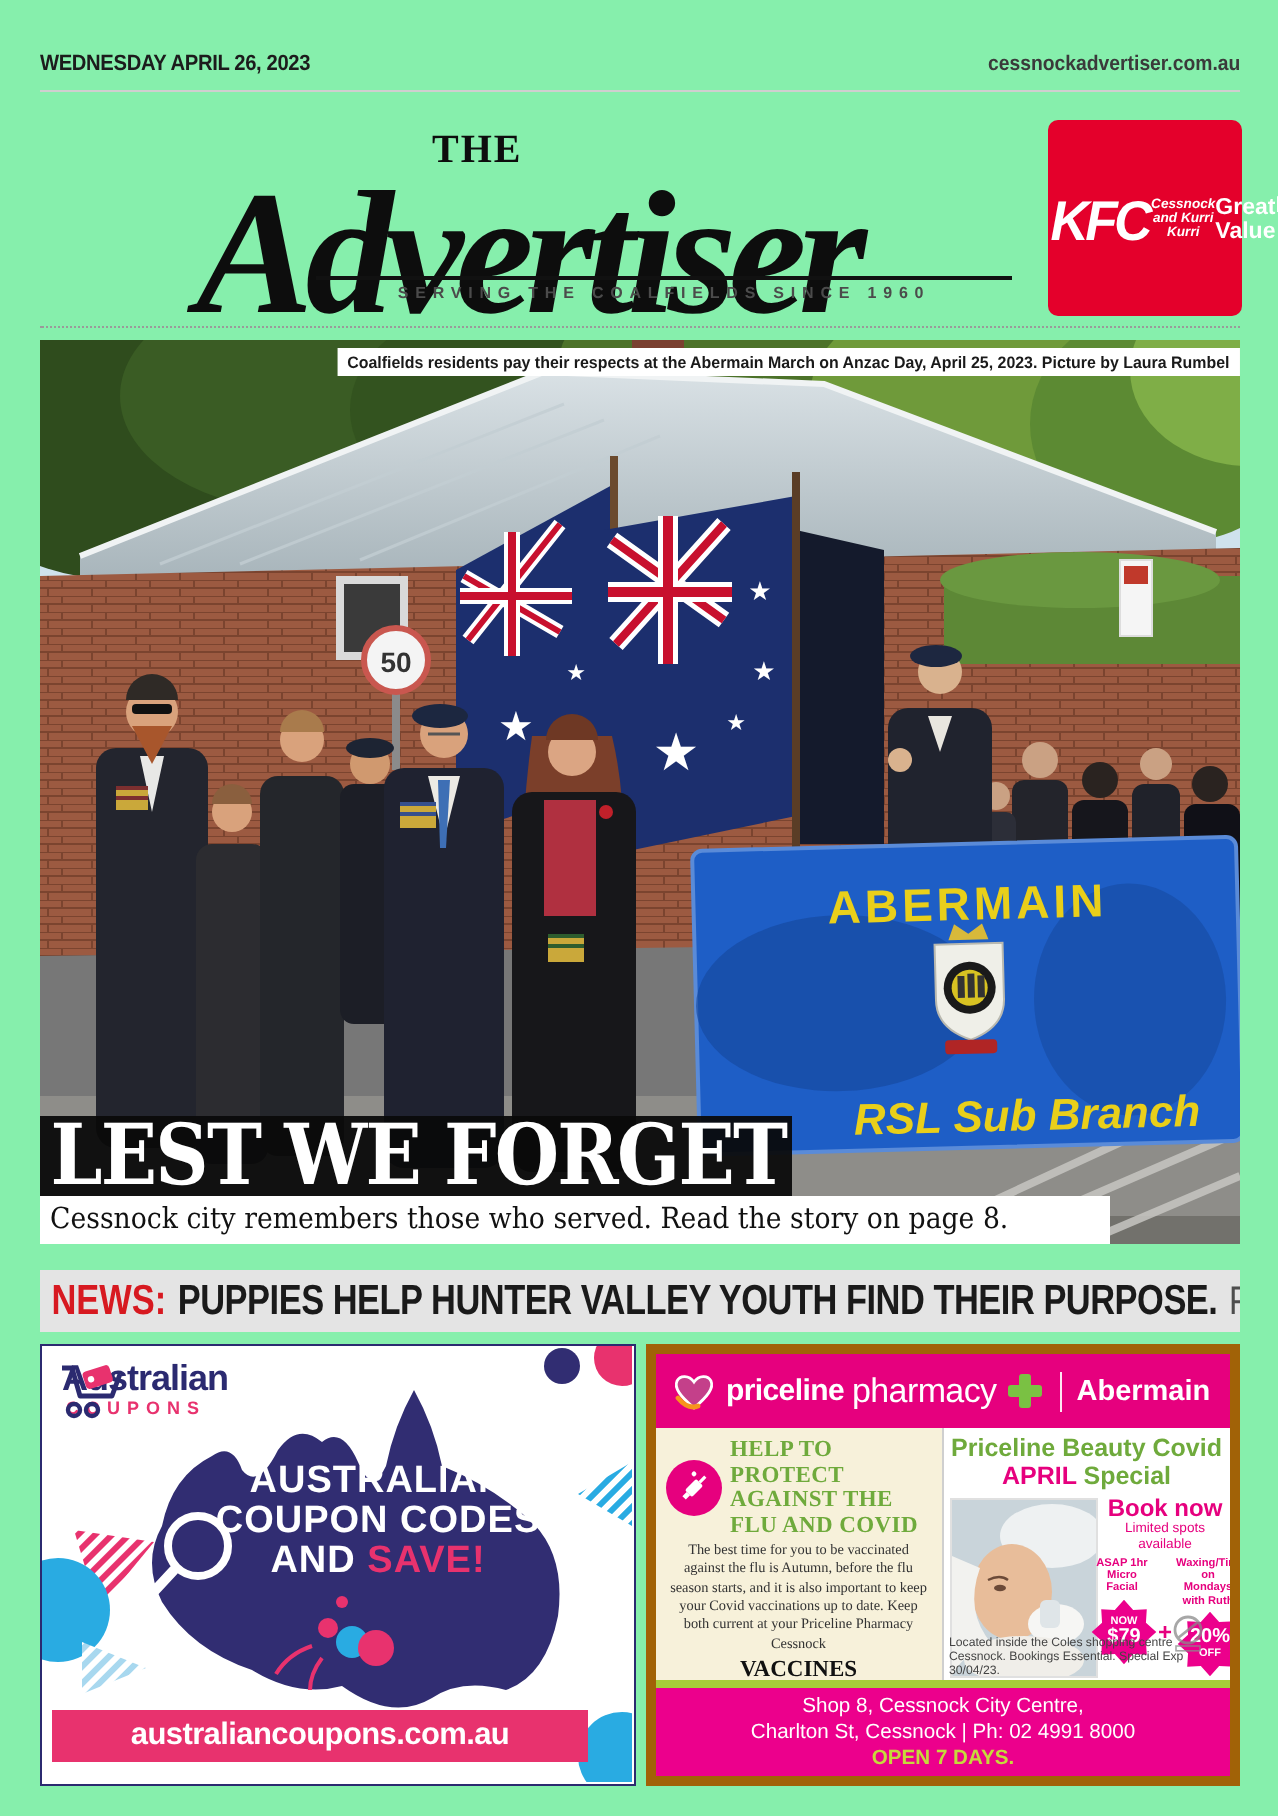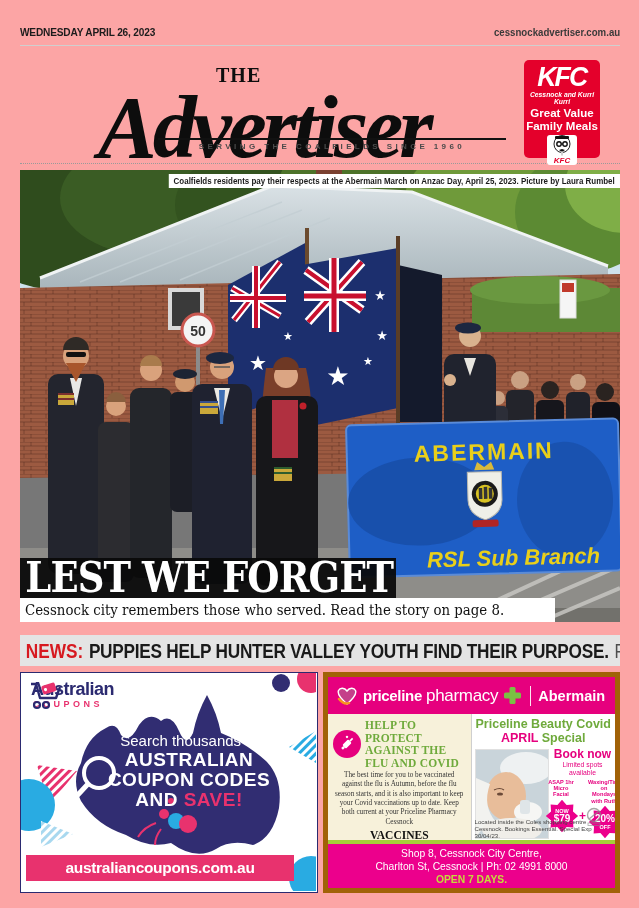--- a/index.html
+++ b/index.html
@@ -1,38 +1,38 @@
 <!DOCTYPE html>
 <html><head>
 <meta charset="utf-8">
 <style>
   html,body{margin:0;padding:0;background:#fff;}
-  .page{position:relative;width:639px;height:908px;background:#fca5a5;overflow:hidden;
+  .page{position:relative;width:639px;height:908px;background:#86efac;overflow:hidden;
         font-family:"Liberation Sans",sans-serif;color:#111;}
 
   
   .topbar{position:absolute;left:20px;top:26px;width:600px;display:flex;justify-content:space-between;align-items:baseline;}
   .date{font-size:11px;font-weight:bold;letter-spacing:-0.2px;color:#1c1c1c;transform:scaleX(.92);transform-origin:left;}
   .site{font-size:10.5px;font-weight:bold;color:#3a3a3a;transform:scaleX(.92);transform-origin:right;}
   .rule-light{position:absolute;left:20px;top:45px;width:600px;height:1px;background:#cfcfcf;}
 
   
   .masthead{position:absolute;left:0;top:50px;width:639px;height:120px;}
   .mast-title{position:absolute;left:98px;top:38px;font-family:"Liberation Serif",serif;
               font-style:italic;font-weight:bold;font-size:88px;line-height:80px;color:#0d0d0d;letter-spacing:-4px;}
   .mast-the{position:absolute;left:216px;top:14px;font-family:"Liberation Serif",serif;
             font-weight:bold;font-size:20px;letter-spacing:1px;color:#0d0d0d;}
   .mast-rule{position:absolute;left:158px;top:88px;width:348px;height:2px;background:#111;}
   .tagline{position:absolute;left:158px;top:92px;width:348px;text-align:center;
            font-size:8px;font-weight:bold;letter-spacing:3.4px;color:#4b4b4b;}
   .rule-dotted{position:absolute;left:20px;top:163px;width:600px;height:0;border-top:1px dotted #9a9a9a;}
 
   
-  .kfc{position:absolute;left:524px;top:60px;width:76px;height:98px;background:#e4002b;border-radius:5px;
-       display:flex;flex-direction:column;align-items:center;color:#fff;text-align:center;}
+  .kfc{position:absolute;left:524px;top:60px;width:97px;height:98px;background:#e4002b;border-radius:5px;
+       display:flex;align-items:center;color:#fff;text-align:center;}
   .kfc-word{font-size:28px;font-weight:bold;font-style:italic;letter-spacing:-2px;line-height:28px;margin-top:3px;transform:scaleX(.95);}
   .kfc-sub{font-size:6.8px;font-weight:bold;font-style:italic;margin-top:0px;}
   .kfc-line{font-size:11.5px;font-weight:bold;line-height:12.5px;margin-top:2px;text-align:center;}
   .kfc-bucket{width:30px;height:34px;background:#fff;border-radius:3px;margin-top:3px;
               display:flex;flex-direction:column;align-items:center;justify-content:flex-start;}
   .kfc-bucket-label{color:#e4002b;font-weight:bold;font-style:italic;font-size:8px;line-height:8px;}
 
   
   .photo{position:absolute;left:20px;top:170px;width:600px;height:452px;background:#777;}
   .photo svg{position:absolute;left:0;top:0;}
@@ -374,21 +374,20 @@
           </g>
         <circle cx="8" cy="25" r="3" fill="none" stroke="#2b2a70" stroke-width="2.2"></circle>
         <circle cx="17" cy="25" r="3" fill="none" stroke="#2b2a70" stroke-width="2.2"></circle>
       </svg>
       <div class="cp-logo-text">
         <div class="cp-brand">Australian</div>
         <div class="cp-coupons">COUPONS</div>
       </div>
     </div>
     <div class="cp-text">
-      <div class="cp-t1">Search thousands of</div>
       <div class="cp-t2">AUSTRALIAN</div>
       <div class="cp-t2">COUPON CODES</div>
       <div class="cp-t2"><span>AND </span><span class="cp-save">SAVE!</span></div>
     </div>
     <div class="cp-url">australiancoupons.com.au</div>
   </div>
 
   <div class="priceline">
     <div class="pl-header">
       <svg width="22" height="20" viewBox="0 0 22 20">

